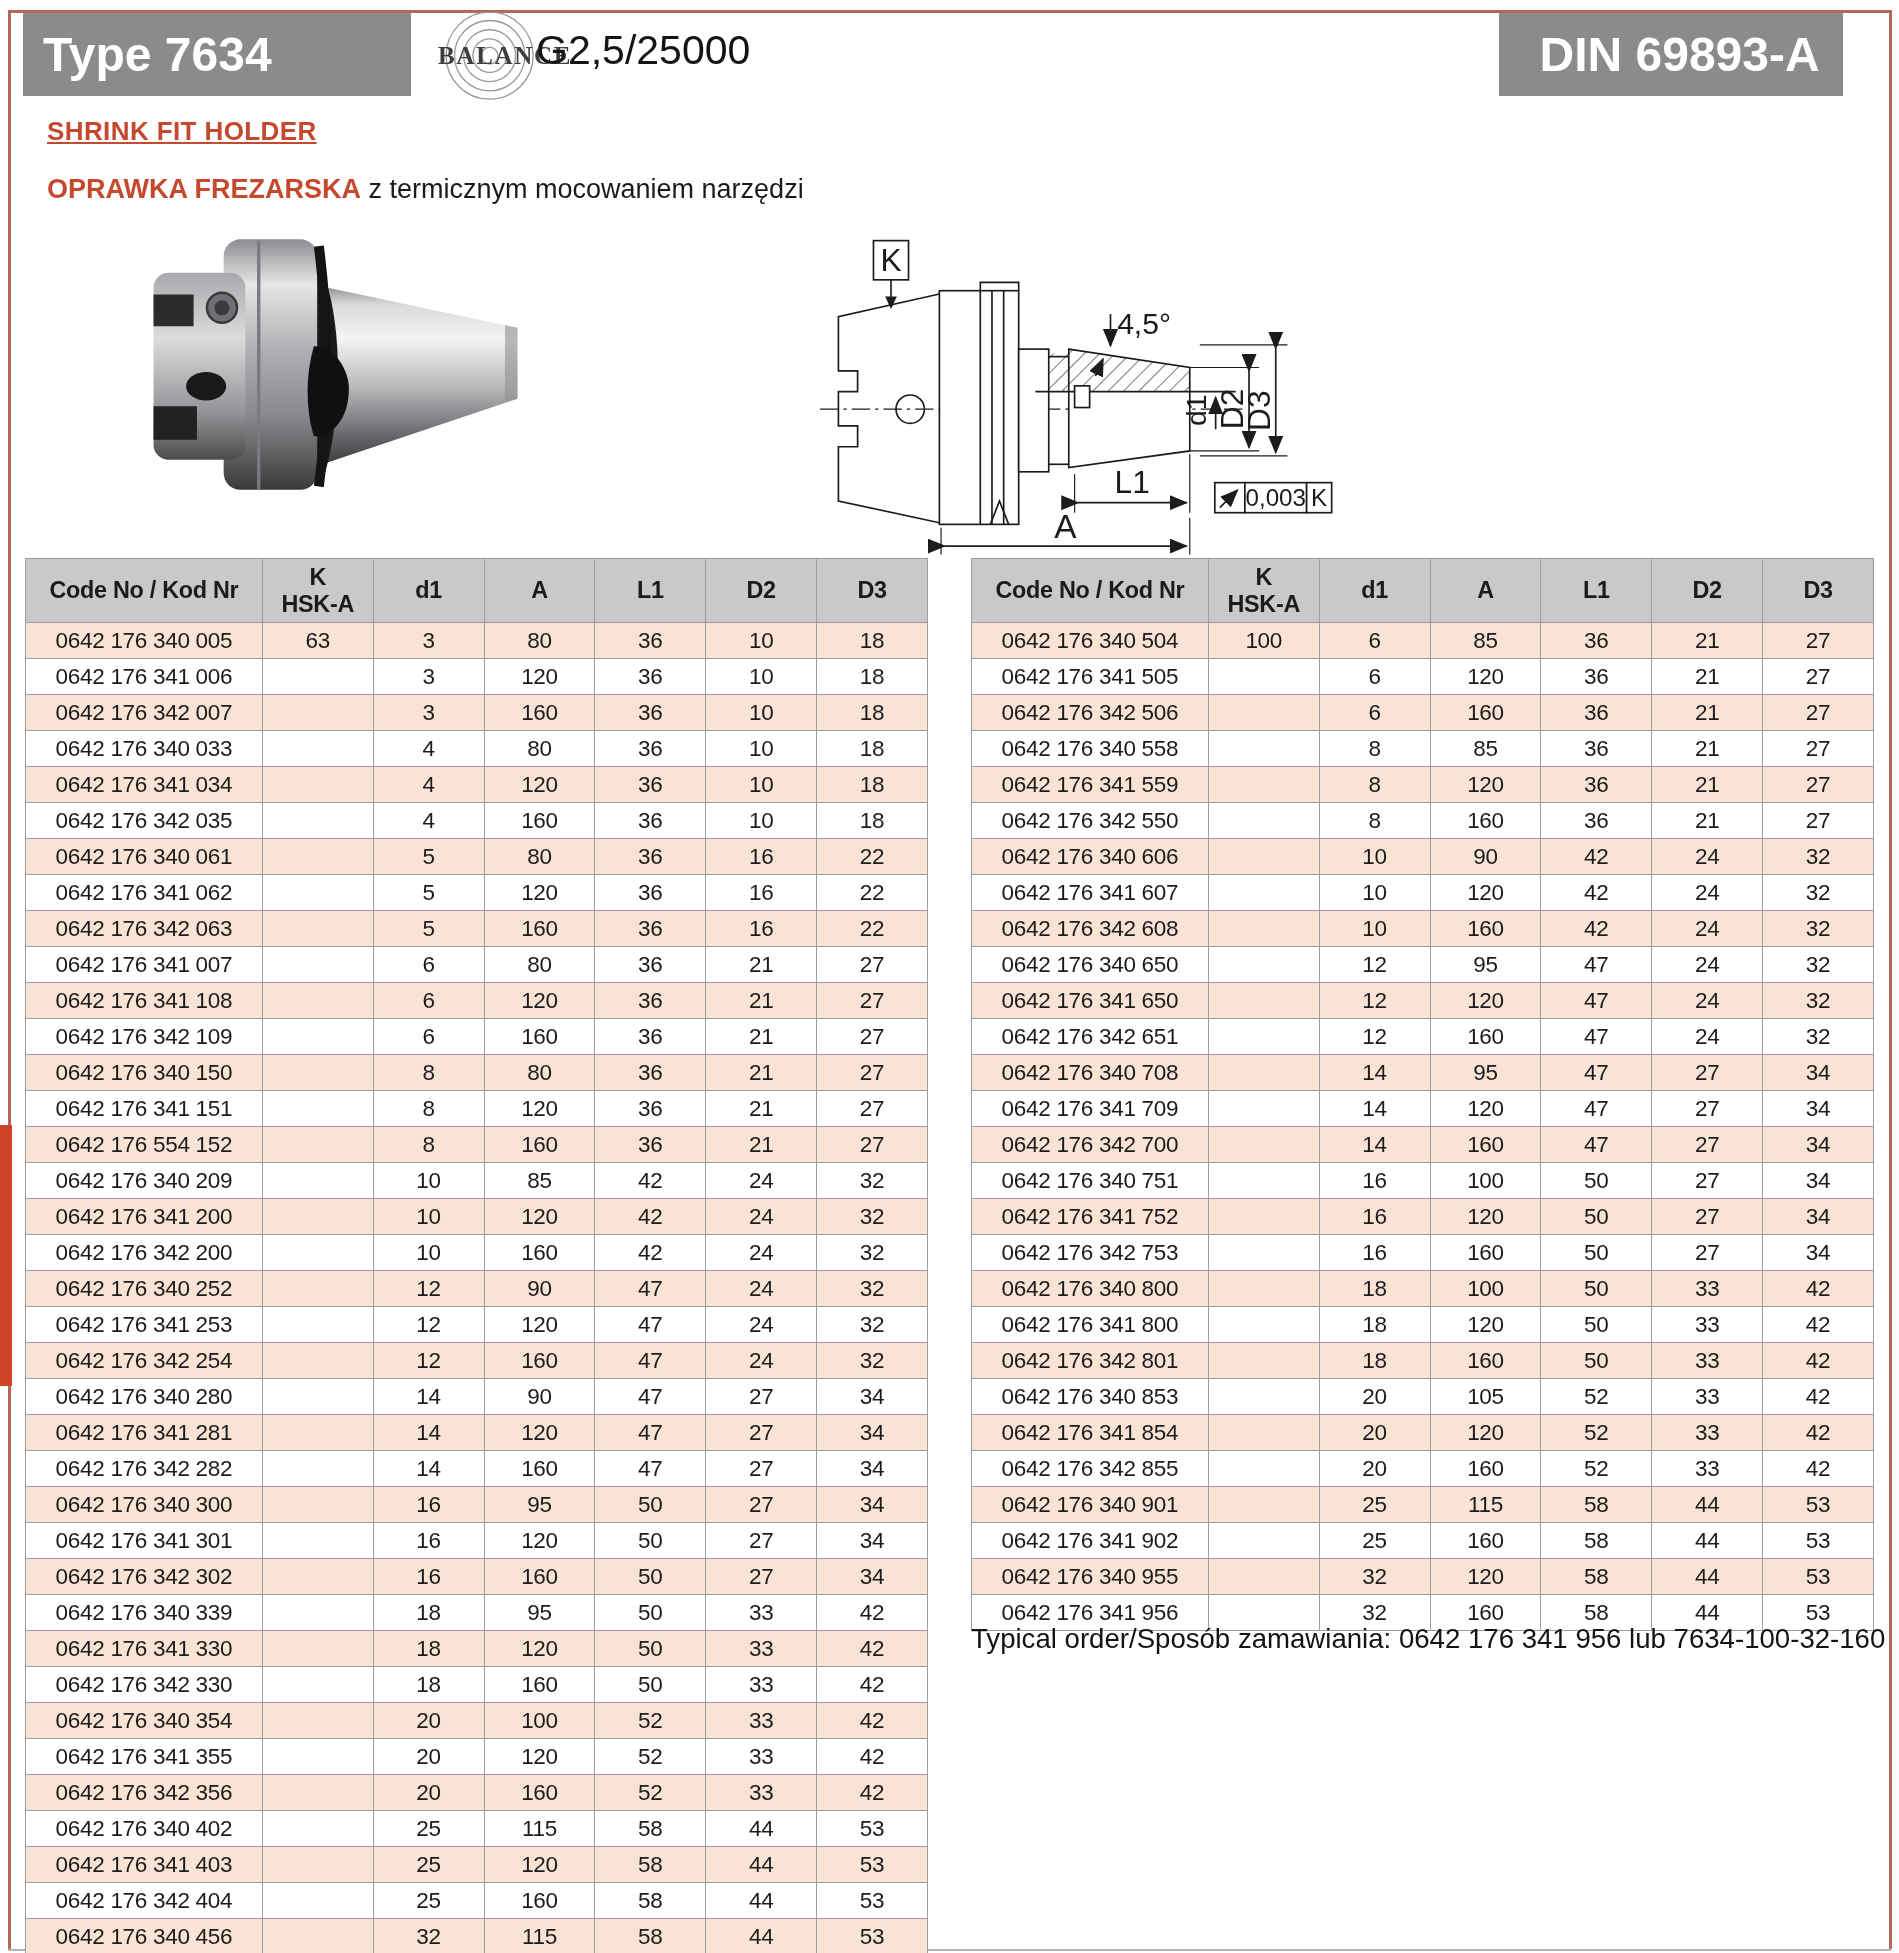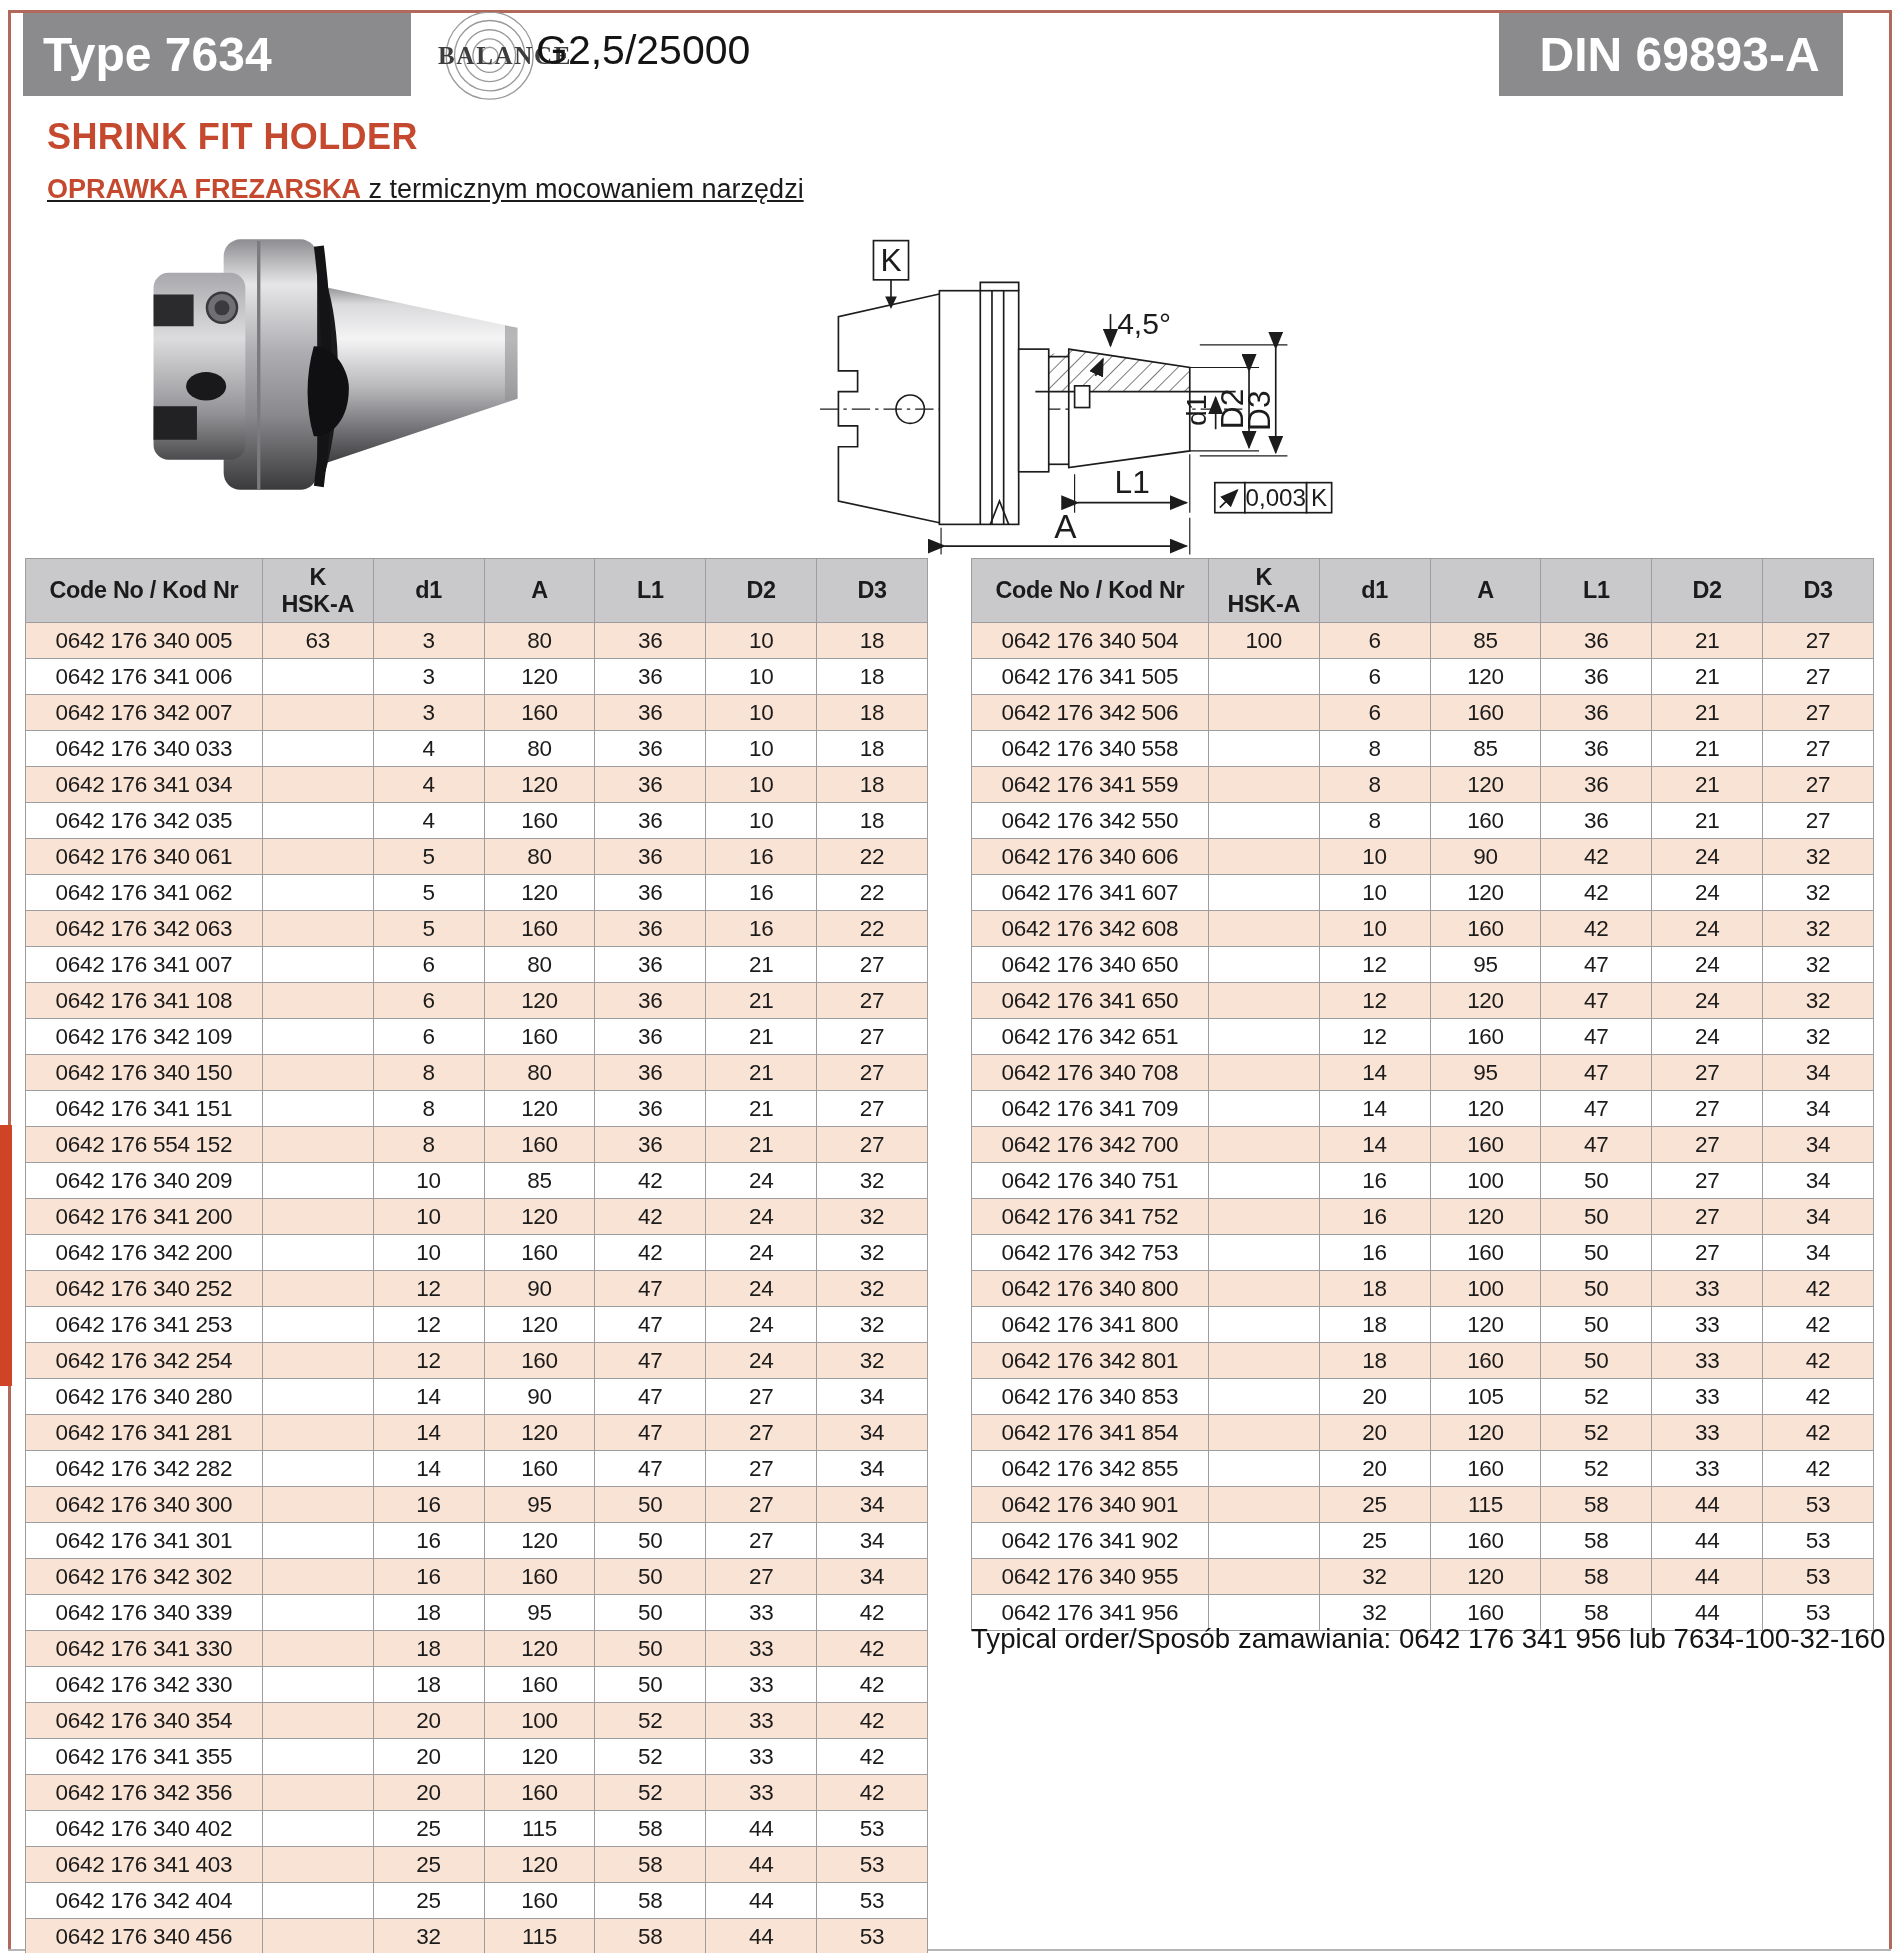--- a/index.html
+++ b/index.html
@@ -14,22 +14,22 @@
   .bottom-edge{height:1.7px;background:#b5b5b7;}
   
   .gray-box{background:#8b8b8d;color:#ffffff;font-weight:bold;font-size:48px;}
   .type-box{left:23px;top:12.5px;width:388px;height:83px;line-height:83px;padding-left:20px;box-sizing:border-box;}
   .din-box{left:1499px;top:12.5px;width:344px;height:83px;line-height:83px;text-align:right;padding-right:23.4px;box-sizing:border-box;}
   .balance-wrap{left:416px;top:11.7px;width:159px;height:94px;}
   .balance-text{position:absolute;left:22px;top:30px;font-family:"Liberation Serif",serif;font-weight:600;
     font-size:25px;letter-spacing:1.7px;color:#3d3d3f;}
   .g-label{left:536px;top:27px;font-size:41px;color:#141414;}
   
-  .sub1{left:47px;top:116px;font-size:36px;font-weight:bold;color:#c4492e;letter-spacing:0.4px;}
-  .sub2{left:47px;top:174px;font-size:27px;text-decoration:underline;}
+  .sub1{left:47px;top:116px;font-size:26px;font-weight:bold;color:#c4492e;letter-spacing:0.4px;text-decoration:underline;}
+  .sub2{left:47px;top:174px;font-size:27px;}
   .sub2 .red{color:#c4492e;font-weight:bold;}
   
   .red-tab{left:0;top:1125px;width:11.7px;height:261px;background:#cf4426;}
   
   .tbl-wrap-left{left:25px;top:558px;width:903px;}
   .tbl-wrap-right{left:971px;top:558px;width:903px;}
   table.spec{border-collapse:collapse;table-layout:fixed;width:100%;font-size:22.5px;letter-spacing:-0.3px;}
   table.spec{border:1.7px solid #8f8f91;}
   table.spec th,table.spec td{border:1.3px solid #9d9d9f;text-align:center;padding:0;height:35px;overflow:hidden;white-space:nowrap;}
   table.spec th{background:#c9c9cb;font-weight:bold;font-size:23.4px;height:63px;line-height:1.12;}

